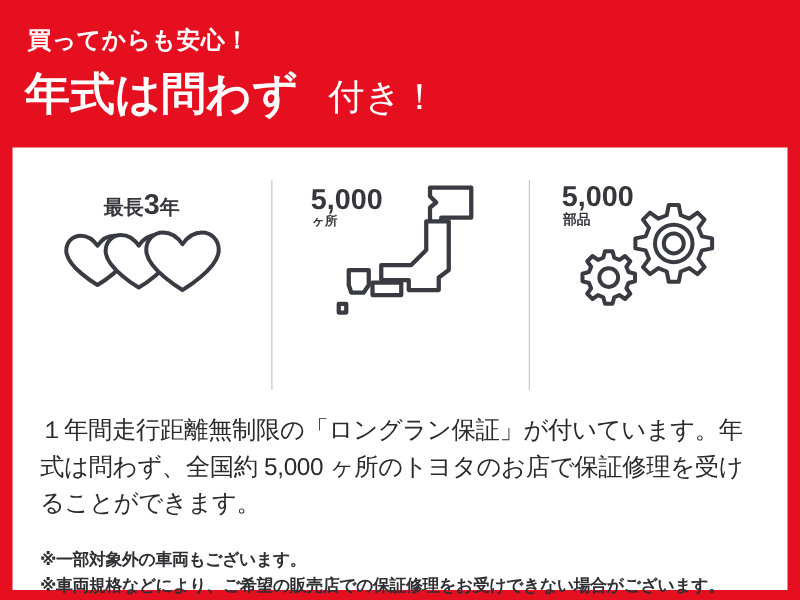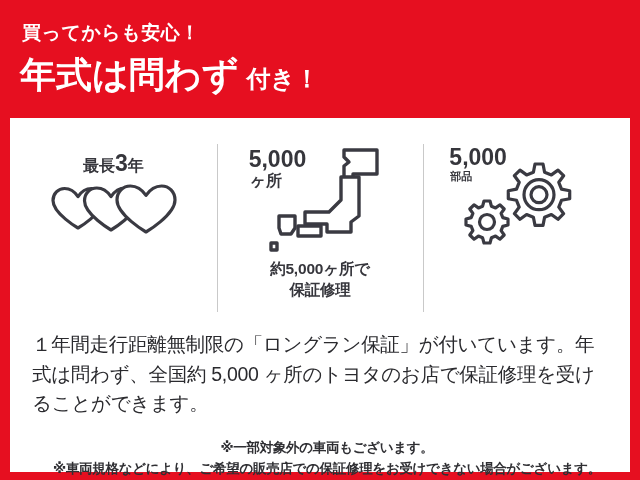--- a/index.html
+++ b/index.html
@@ -53,25 +53,25 @@
     white-space: nowrap;
   }
   .header-title-main {
     font-size: 36px;
     font-weight: 700;
     color: #ffffff;
     line-height: 1;
     letter-spacing: 0px;
   }
   .header-title-sub {
-    font-size: 24px;
-    font-weight: 700;
+    font-size: 29px;
+    font-weight: 400;
     color: #ffffff;
     line-height: 1;
-    margin-left: 8px;
+    margin-left: 24px;
     letter-spacing: 0px;
   }
 
   
   .frame {
     position: absolute;
     left: 0;
     top: 108px;
     width: 640px;
     height: 374px;
@@ -165,21 +165,21 @@
     font-size: 23px;
     font-weight: 700;
     color: #36363c;
     line-height: 1;
     letter-spacing: 0px;
   }
   .c2-unit {
     position: absolute;
     left: 33px;
     top: 33px;
-    font-size: 16px;
+    font-size: 10px;
     font-weight: 700;
     color: #36363c;
     line-height: 1;
   }
   .c2-map {
     position: absolute;
     left: 48px;
     top: 4px;
   }
 
@@ -234,21 +234,20 @@
     top: 320px;
     width: 590px;
   }
   .note {
     font-size: 13.5px;
     font-weight: 700;
     color: #2f2f33;
     line-height: 1.52;
     letter-spacing: -0.3px;
     white-space: nowrap;
-    text-align: center;
   }
 </style>
 </head>
 <body>
 
 <div class="banner">
 
   <div class="header">
     <div class="header-kicker">買ってからも安心！</div>
     <div class="header-title-row">
@@ -295,22 +294,20 @@
                     <path d="M33 82 L56 82 L56 92 L33 92 Z"></path>
 
                     <path d="M14 72 L30 72 L30 84 L26 90 L16 90 L14 84 Z"></path>
 
                     <path d="M6 99 L12 99 L12 106 L6 106 Z"></path>
                   </g>
                 </svg>
               </div>
             </div>
           </div>
-          <div class="feature-caption">約5,000ヶ所で
-保証修理</div>
         </div>
 
         <div class="feature">
           <div class="feature-visual">
             <div class="c3-wrap">
               <div class="c3-num">5,000</div>
               <div class="c3-unit">部品</div>
               <div class="c3-gears">
                 <svg width="126" height="102" viewBox="0 0 126 102" fill="none" aria-hidden="true">
                   <g stroke="#3a3a42" stroke-width="3.2" fill="#ffffff" stroke-linejoin="round">

